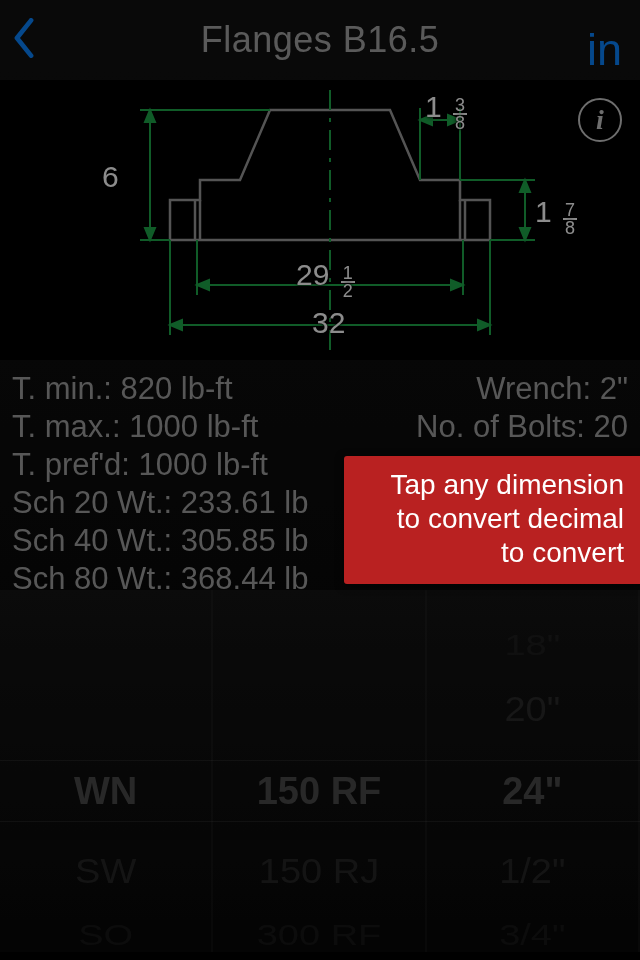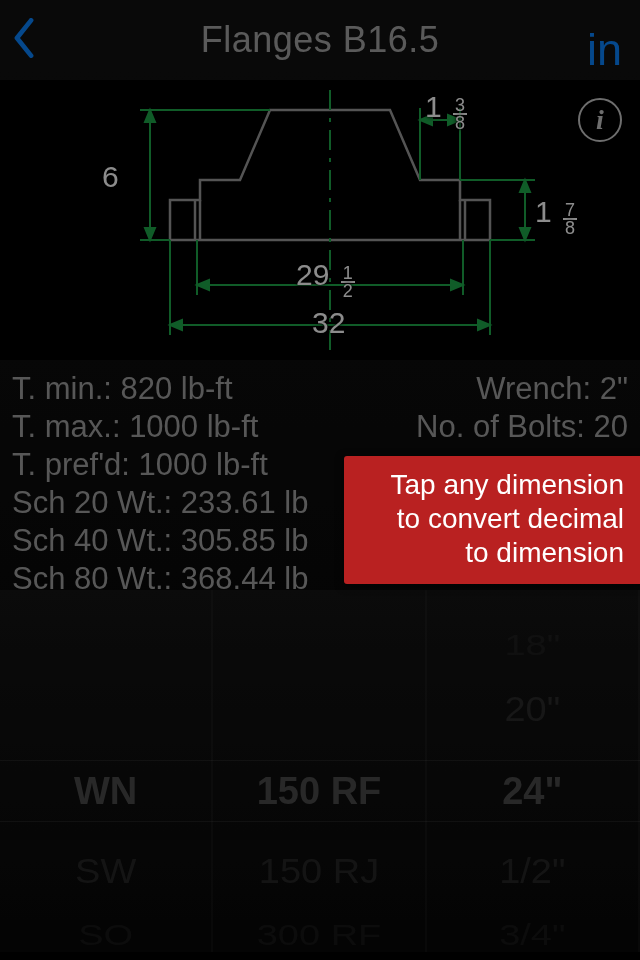--- a/index.html
+++ b/index.html
@@ -189,16 +189,16 @@
       <div class="picker-item picker-below2">3/4"</div>
     </div>
     <div class="picker-gloss"></div>
   </div>
 
   <div class="dim-overlay"></div>
 
   <div class="tooltip">
     <div>Tap any dimension</div>
     <div>to convert decimal</div>
-    <div>to dimension</div>
+    <div>to convert</div>
   </div>
 
 </div>
 
 </body></html>

